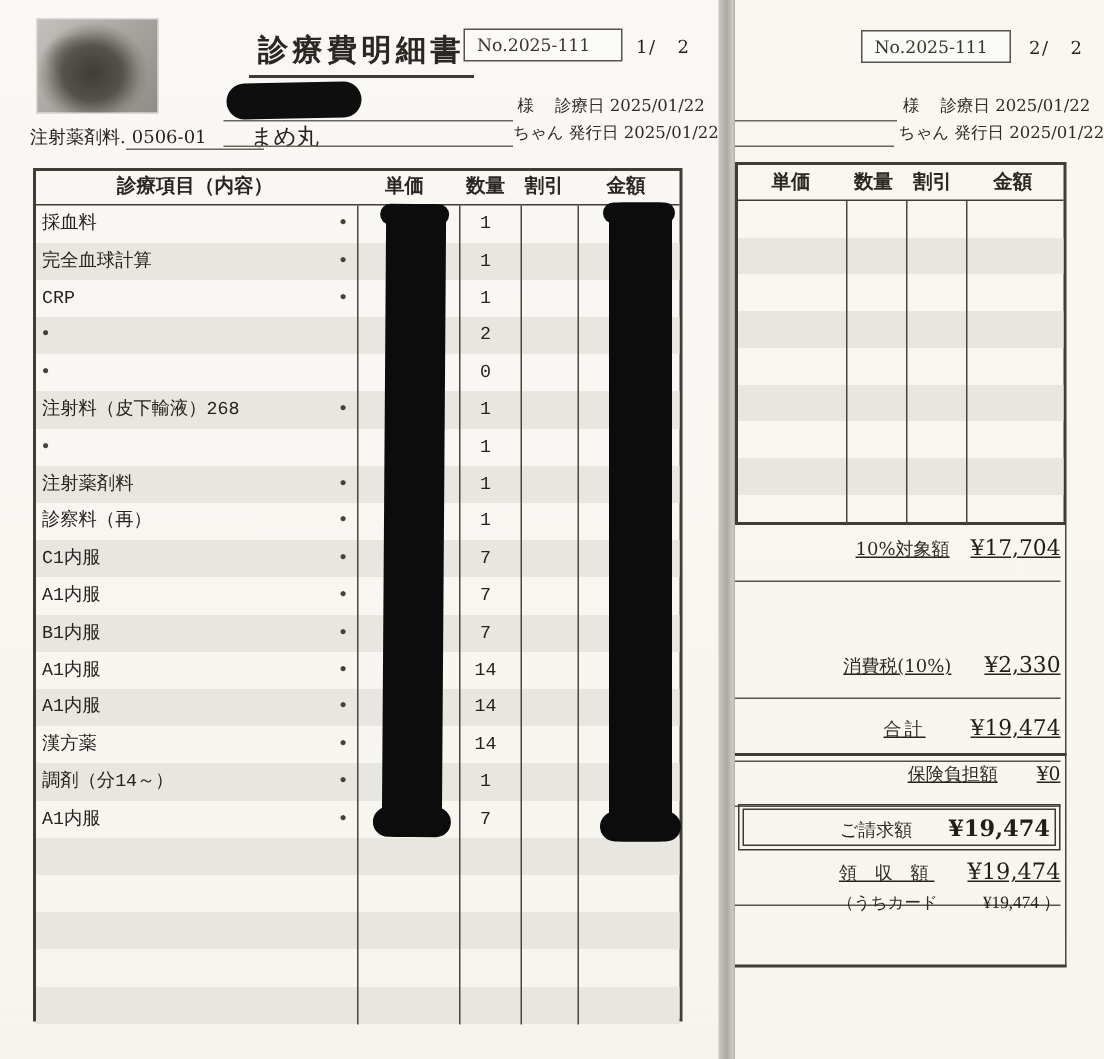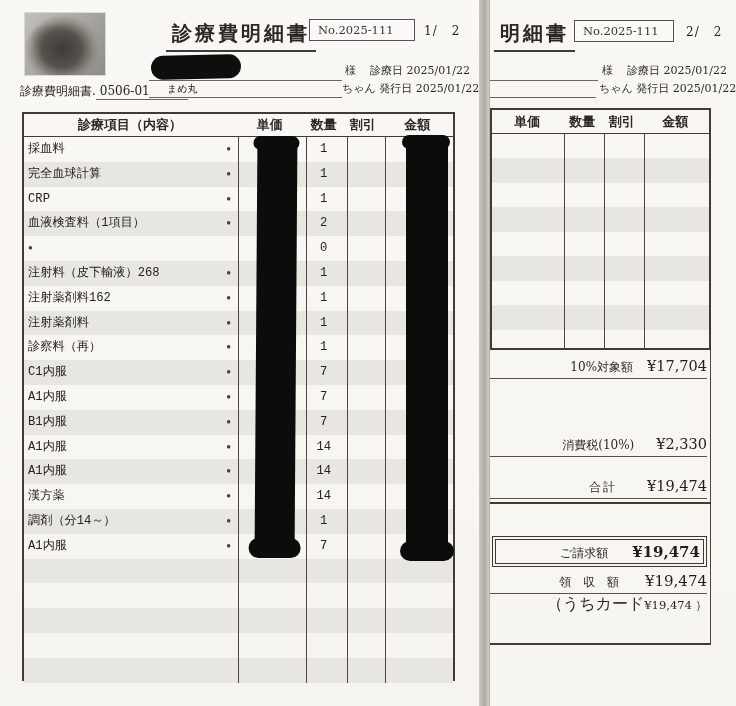--- a/index.html
+++ b/index.html
@@ -104,39 +104,39 @@
   }
 
   
   #summary {
     left:0px; top:350px; width:221px; height:295px;
     border-right:1.5px solid #4a473f; border-bottom:2px solid #403d37;
   }
   .srow { position:absolute; left:0; width:217px; display:flex; align-items:baseline; justify-content:flex-end; }
   .srow .lab { font-size:12px; color:#2e2b25; white-space:nowrap; }
   .srow .val { font-size:14.5px; text-align:right; white-space:nowrap; color:#211e19; }
-  .srow.ul { border-bottom:1px solid #55524a; padding-bottom:2px; }
+  .srow.ul { border-bottom:1px solid #55524a; padding-bottom:12px;text-decoration:underline; }
   #s-taxable  { top:8px;  } #s-taxable .lab { margin-right:14px; }
   #s-tax      { top:86px; } #s-tax .lab { margin-right:22px; }
   #s-total    { top:128px;} #s-total .lab { margin-right:30px; letter-spacing:2px; }
   .thick-div { position:absolute; left:0; top:152px; width:221px; height:2px; background:#403d37; }
   #s-insur    { top:158px;} #s-insur .lab { margin-right:26px; }
   #s-insur .val { font-size:12.5px; }
   #bill-box {
     position:absolute; left:2px; top:186px; width:215px; height:31px;
     border:1px solid #3d3a33;
   }
   #bill-box::after { content:""; position:absolute; inset:2px; border:1px solid #3d3a33; }
   #bill-box .srow { position:absolute; top:6px; left:0; width:207px; }
   #bill-box .lab { margin-right:24px;font-family:Liberation Serif, serif; }
   #bill-box .val { font-size:15px; font-weight:600; }
   #s-received { top:222px;} #s-received .lab { margin-right:22px; letter-spacing:4px; }
   #s-received .val { font-size:15px; }
-  #s-card { top:244px; } #s-card .lab { font-size:16px; margin-right:0; }
-  #s-card .val { font-size:11.5px; }
+  #s-card { top:244px; } #s-card .lab { font-size:11px; margin-right:30px; }
+  #s-card .val { font-size:11.5px;font-family:Liberation Serif, serif; }
 </style>
 </head>
 <body>
 
 <div class="page" id="page1">
   <div class="abs photo"></div>
 
   <div class="abs doc-title" id="p1-title">診療費明細書</div>
   <div class="abs no-box" id="p1-nobox">No.2025-111</div>
   <div class="abs page-ind" id="p1-pageind">
@@ -146,23 +146,23 @@
 
   <div class="abs redact-name"></div>
   <div class="abs uline" style="left:149px;top:80px;width:193px;"></div>
   <div class="abs hmeta" style="left:345px;top:63px;">
     <span>様</span>&nbsp;&nbsp;&nbsp;
     <span>診療日</span>
     <span>2025/01/22</span>
   </div>
 
   <div class="abs karte">
-    <span>診療費明細書.</span><span class="num">0506-01</span>
-  </div>
-  <div class="abs" style="left:167px;top:82px;font-size:10px;">まめ丸</div>
+    <span>注射薬剤料.</span><span class="num">0506-01</span>
+  </div>
+  <div class="abs" style="left:167px;top:82px;font-size:15px;">まめ丸</div>
   <div class="abs uline" style="left:149px;top:97px;width:193px;"></div>
   <div class="abs hmeta" style="left:342px;top:81px;">
     <span>ちゃん</span>
     <span>発行日</span>
     <span>2025/01/22</span>
   </div>
 
   <div class="abs tbl" id="p1-tbl">
     <div class="thead">
       <div class="h-item">診療項目（内容）</div>
@@ -205,21 +205,20 @@
             <span class="dot">●</span>
           </div>
           <div class="c-unit"></div>
           <div class="c-qty">1</div>
           <div class="c-disc"></div>
           <div class="c-amt"></div>
         </div>
 
         <div class="row">
           <div class="c-item">
-            <span>血液検査料（1項目）</span>
             <span class="dot">●</span>
           </div>
           <div class="c-unit"></div>
           <div class="c-qty">2</div>
           <div class="c-disc"></div>
           <div class="c-amt"></div>
         </div>
 
         <div class="row">
           <div class="c-item">
@@ -237,21 +236,20 @@
             <span class="dot">●</span>
           </div>
           <div class="c-unit"></div>
           <div class="c-qty">1</div>
           <div class="c-disc"></div>
           <div class="c-amt"></div>
         </div>
 
         <div class="row">
           <div class="c-item">
-            <span>注射薬剤料162</span>
             <span class="dot">●</span>
           </div>
           <div class="c-unit"></div>
           <div class="c-qty">1</div>
           <div class="c-disc"></div>
           <div class="c-amt"></div>
         </div>
 
         <div class="row">
           <div class="c-item">
@@ -365,21 +363,20 @@
       </div>
   </div>
 
   <div class="abs redact-col" id="redact-unit"></div>
   <div class="abs redact-col" id="redact-amt"></div>
 </div>
 
 <div id="seam"></div>
 
 <div class="page" id="page2">
-  <div class="abs doc-title" id="p2-title">明細書</div>
   <div class="abs no-box" id="p2-nobox">No.2025-111</div>
   <div class="abs page-ind" id="p2-pageind">
     <span>2/</span>
     <span>2</span>
   </div>
 
   <div class="abs uline" style="left:0;top:80px;width:108px;"></div>
   <div class="abs hmeta" style="left:112px;top:63px;">
     <span>様</span>&nbsp;&nbsp;&nbsp;
     <span>診療日</span>
@@ -413,20 +410,24 @@
     </div>
     <div class="srow ul" id="s-tax">
       <span class="lab">消費税(10%)</span>
       <span class="val">¥2,330</span>
     </div>
     <div class="srow ul" id="s-total">
       <span class="lab">合計</span>
       <span class="val">¥19,474</span>
     </div>
     <div class="thick-div"></div>
+    <div class="srow ul" id="s-insur">
+      <span class="lab">保険負担額</span>
+      <span class="val">¥0</span>
+    </div>
     <div id="bill-box">
       <div class="srow">
         <span class="lab">ご請求額</span>
         <span class="val">¥19,474</span>
       </div>
     </div>
     <div class="srow ul" id="s-received">
       <span class="lab">領 収 額</span>
       <span class="val">¥19,474</span>
     </div>

